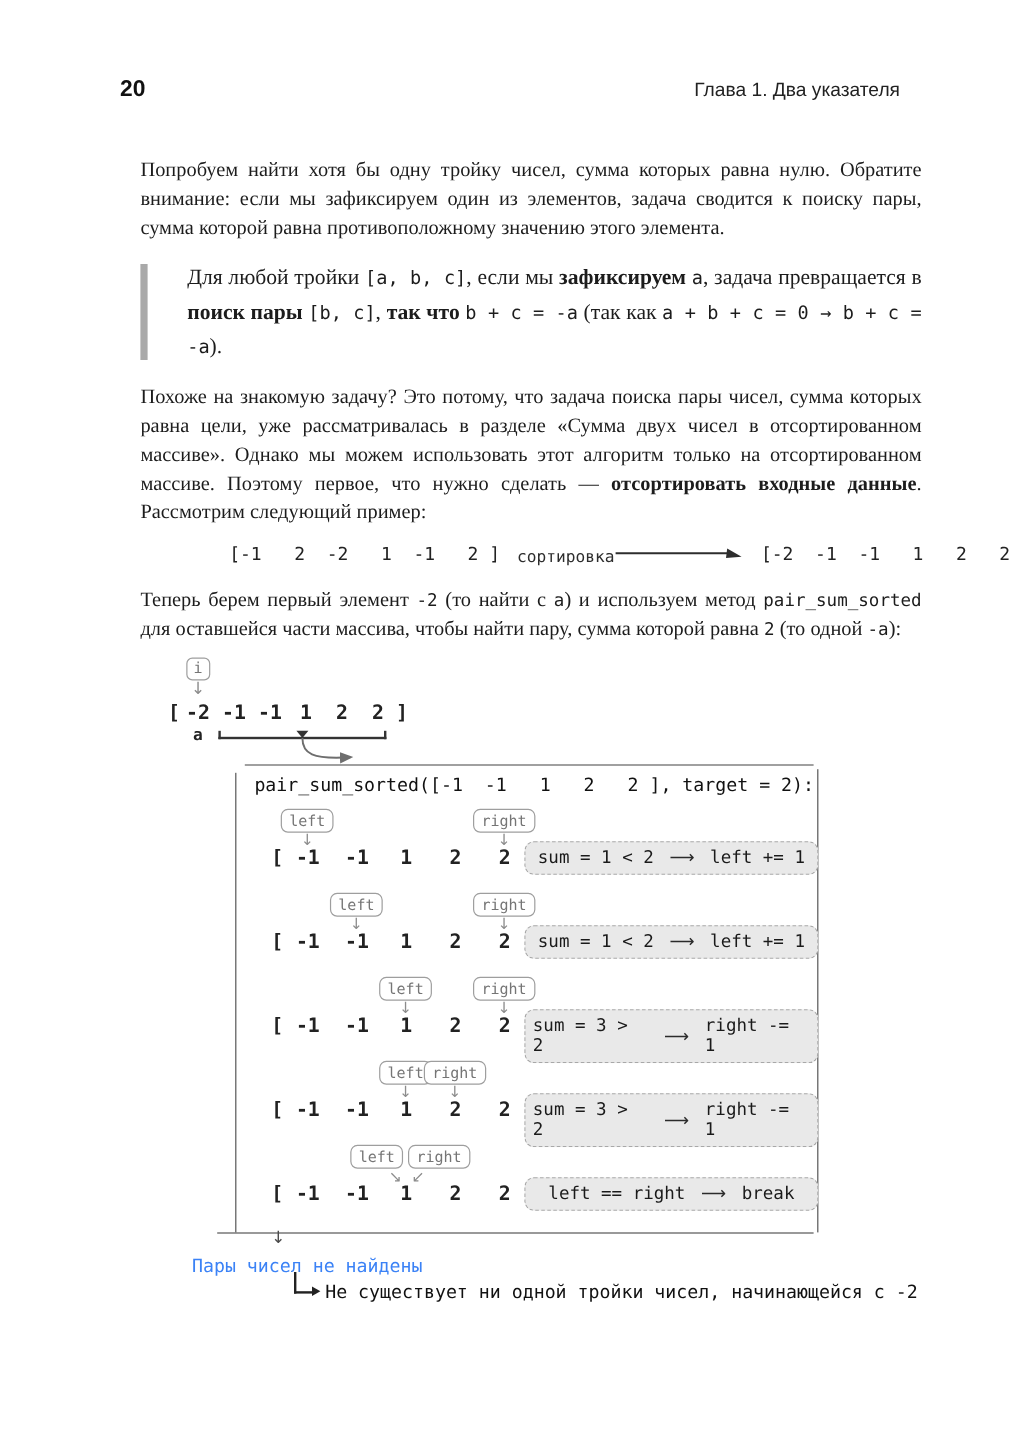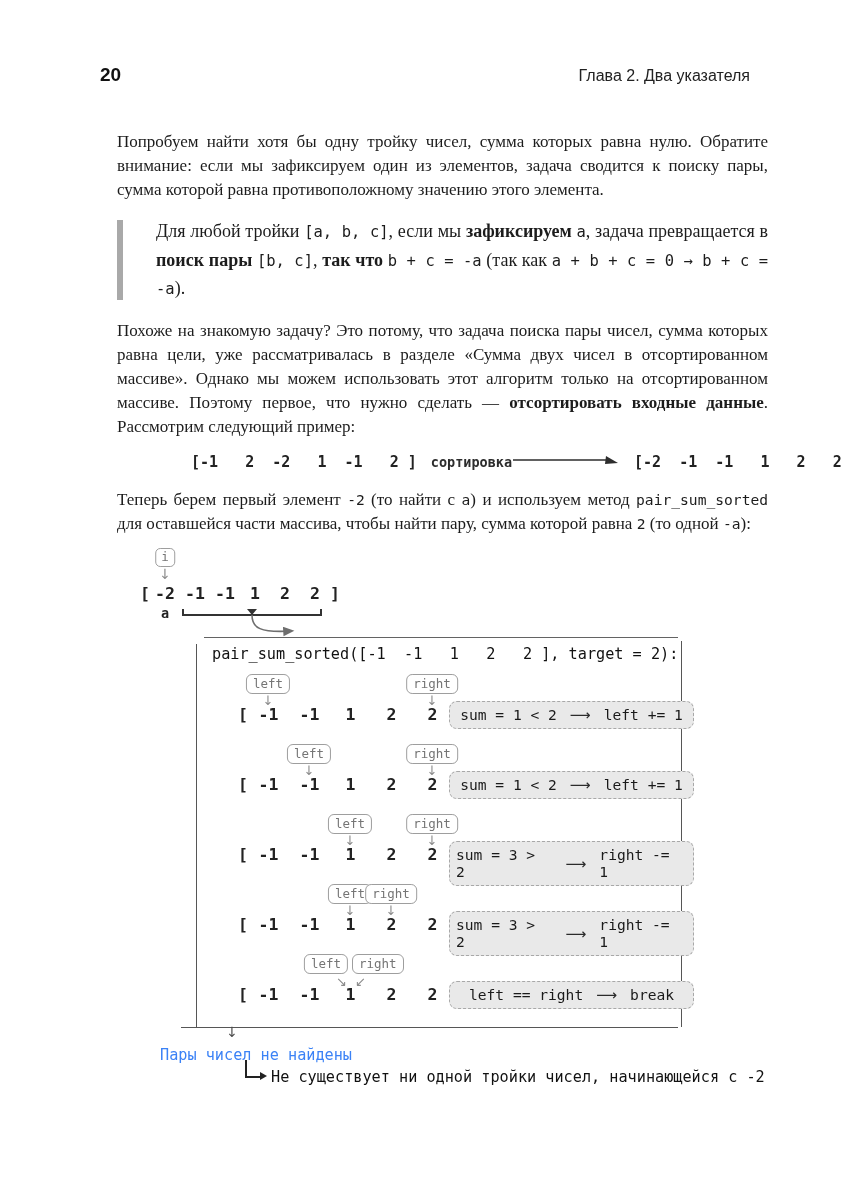--- a/index.html
+++ b/index.html
@@ -22,22 +22,22 @@
 
   
   .content { position:absolute; left:100px; width:651px; top:130px;margin-left:17px; }
   .para { font-size:17px; line-height:1.42; text-align:justify; }
 
   .callout { display:flex; margin-top:15px; margin-bottom:16px; }
   .callout-bar { width:6px; background:#a9a9a9; flex:0 0 6px; margin:3px 0; }
   .callout-text { padding-left:33px; font-size:18px; line-height:1.58; text-align:justify; }
 
   .sortrow {
-    margin:14px 0 16px 74px; display:flex; gap:14px;
-    font-size:15px; color:#222;font-weight:bold;
+    margin:14px 0 16px 74px; display:flex; align-items:flex-end; gap:14px;
+    font-size:15px; color:#222;
   }
   .sortrow .arr { font-family:"DejaVu Sans Mono", monospace; white-space:pre; padding-bottom:1px; }
   .sort-arrow { display:flex; flex-direction:row; align-items:center; }
   .sort-label { font-family:"DejaVu Sans Mono", monospace; font-size:13.5px; color:#2d2d2d; line-height:1.1; }
   .sort-arrow svg { display:block; margin-bottom:3px; }
 
   
   .diagram { position:absolute; left:0; top:548px; width:849px; height:652px; }
   .abs { position:absolute; }
 
@@ -67,21 +67,21 @@
 
   
   .bx-top    { left:204px; top:89px;  width:474px; border-top:1.6px solid #636363; }
   .bx-left   { left:196px; top:96px;  height:383px; border-left:1.6px solid #565656; }
   .bx-right  { left:681px; top:93px;  height:386px; border-left:1.6px solid #565656; }
   .bx-bottom { left:181px; top:479px; width:497px; border-top:1.8px solid #565656; }
 
   .trace-header { left:212px; top:97px; font-family:"DejaVu Sans Mono", monospace;
     font-size:15.2px; color:#111; white-space:pre; }
 
-  .steps { left:212px; top:124px; width:504px; }
+  .steps { left:200px; top:124px; width:504px; }
   .step { position:relative; height:70px; }
   .pill-wrap { position:absolute; top:2px; transform:translateX(-50%); }
   .pill {
     display:inline-block; border:1.3px solid #9e9e9e; border-radius:6px; background:#fff;
     padding:1px 6px 2px 6px; font-family:"DejaVu Sans Mono", monospace; font-size:12.5px; color:#757575; line-height:1.2;
   }
   .parrow { position:absolute; top:22px; transform:translateX(-50%); font-family:"DejaVu Sans", sans-serif; color:#8c8c8c; font-size:13px; line-height:1; }
   .px56 {left:56px} .px97 {left:97px} .px138{left:138px} .px179{left:179px} .px220{left:220px}
   .convl { left:136px; transform:translateX(-100%); }
   .convr { left:140px; transform:none; }
@@ -106,21 +106,21 @@
     border-left:2px solid #222; border-bottom:2px solid #222; }
   .elbow-head { left:260px; top:524px; width:0; height:0;
     border-top:4.5px solid transparent; border-bottom:4.5px solid transparent; border-left:7px solid #222; }
   .conclusion { left:271px; top:520px; font-family:"DejaVu Sans Mono", monospace; font-size:15.2px; color:#111; }
 </style>
 </head>
 <body>
 
 <div class="pagehead">
   <span class="pagenum">20</span>
-  <span class="chapter">Глава 2. Два указателя</span>
+  <span class="chapter">Глава 1. Два указателя</span>
 </div>
 
 <div class="content">
   <p class="para"><span>Попробуем найти хотя бы одну тройку чисел, сумма которых равна нулю. Обратите внимание: если мы зафиксируем один из элементов, задача сводится к поиску пары, сумма которой равна противоположному значению этого элемента.</span></p>
 
   <div class="callout">
     <div class="callout-bar"></div>
     <div class="callout-text"><span>Для любой тройки </span><span class="rs-m">[a, b, c]</span><span>, если мы </span><span class="rs-b">зафиксируем</span><span> </span><span class="rs-m">a</span><span>, задача превращается в </span><span class="rs-b">поиск пары</span><span> </span><span class="rs-m">[b, c]</span><span>, </span><span class="rs-b">так что</span><span> </span><span class="rs-m">b + c = -a</span><span> (так как </span><span class="rs-m">a + b + c = 0 → b + c = -a</span><span>).</span></div>
   </div>
 

